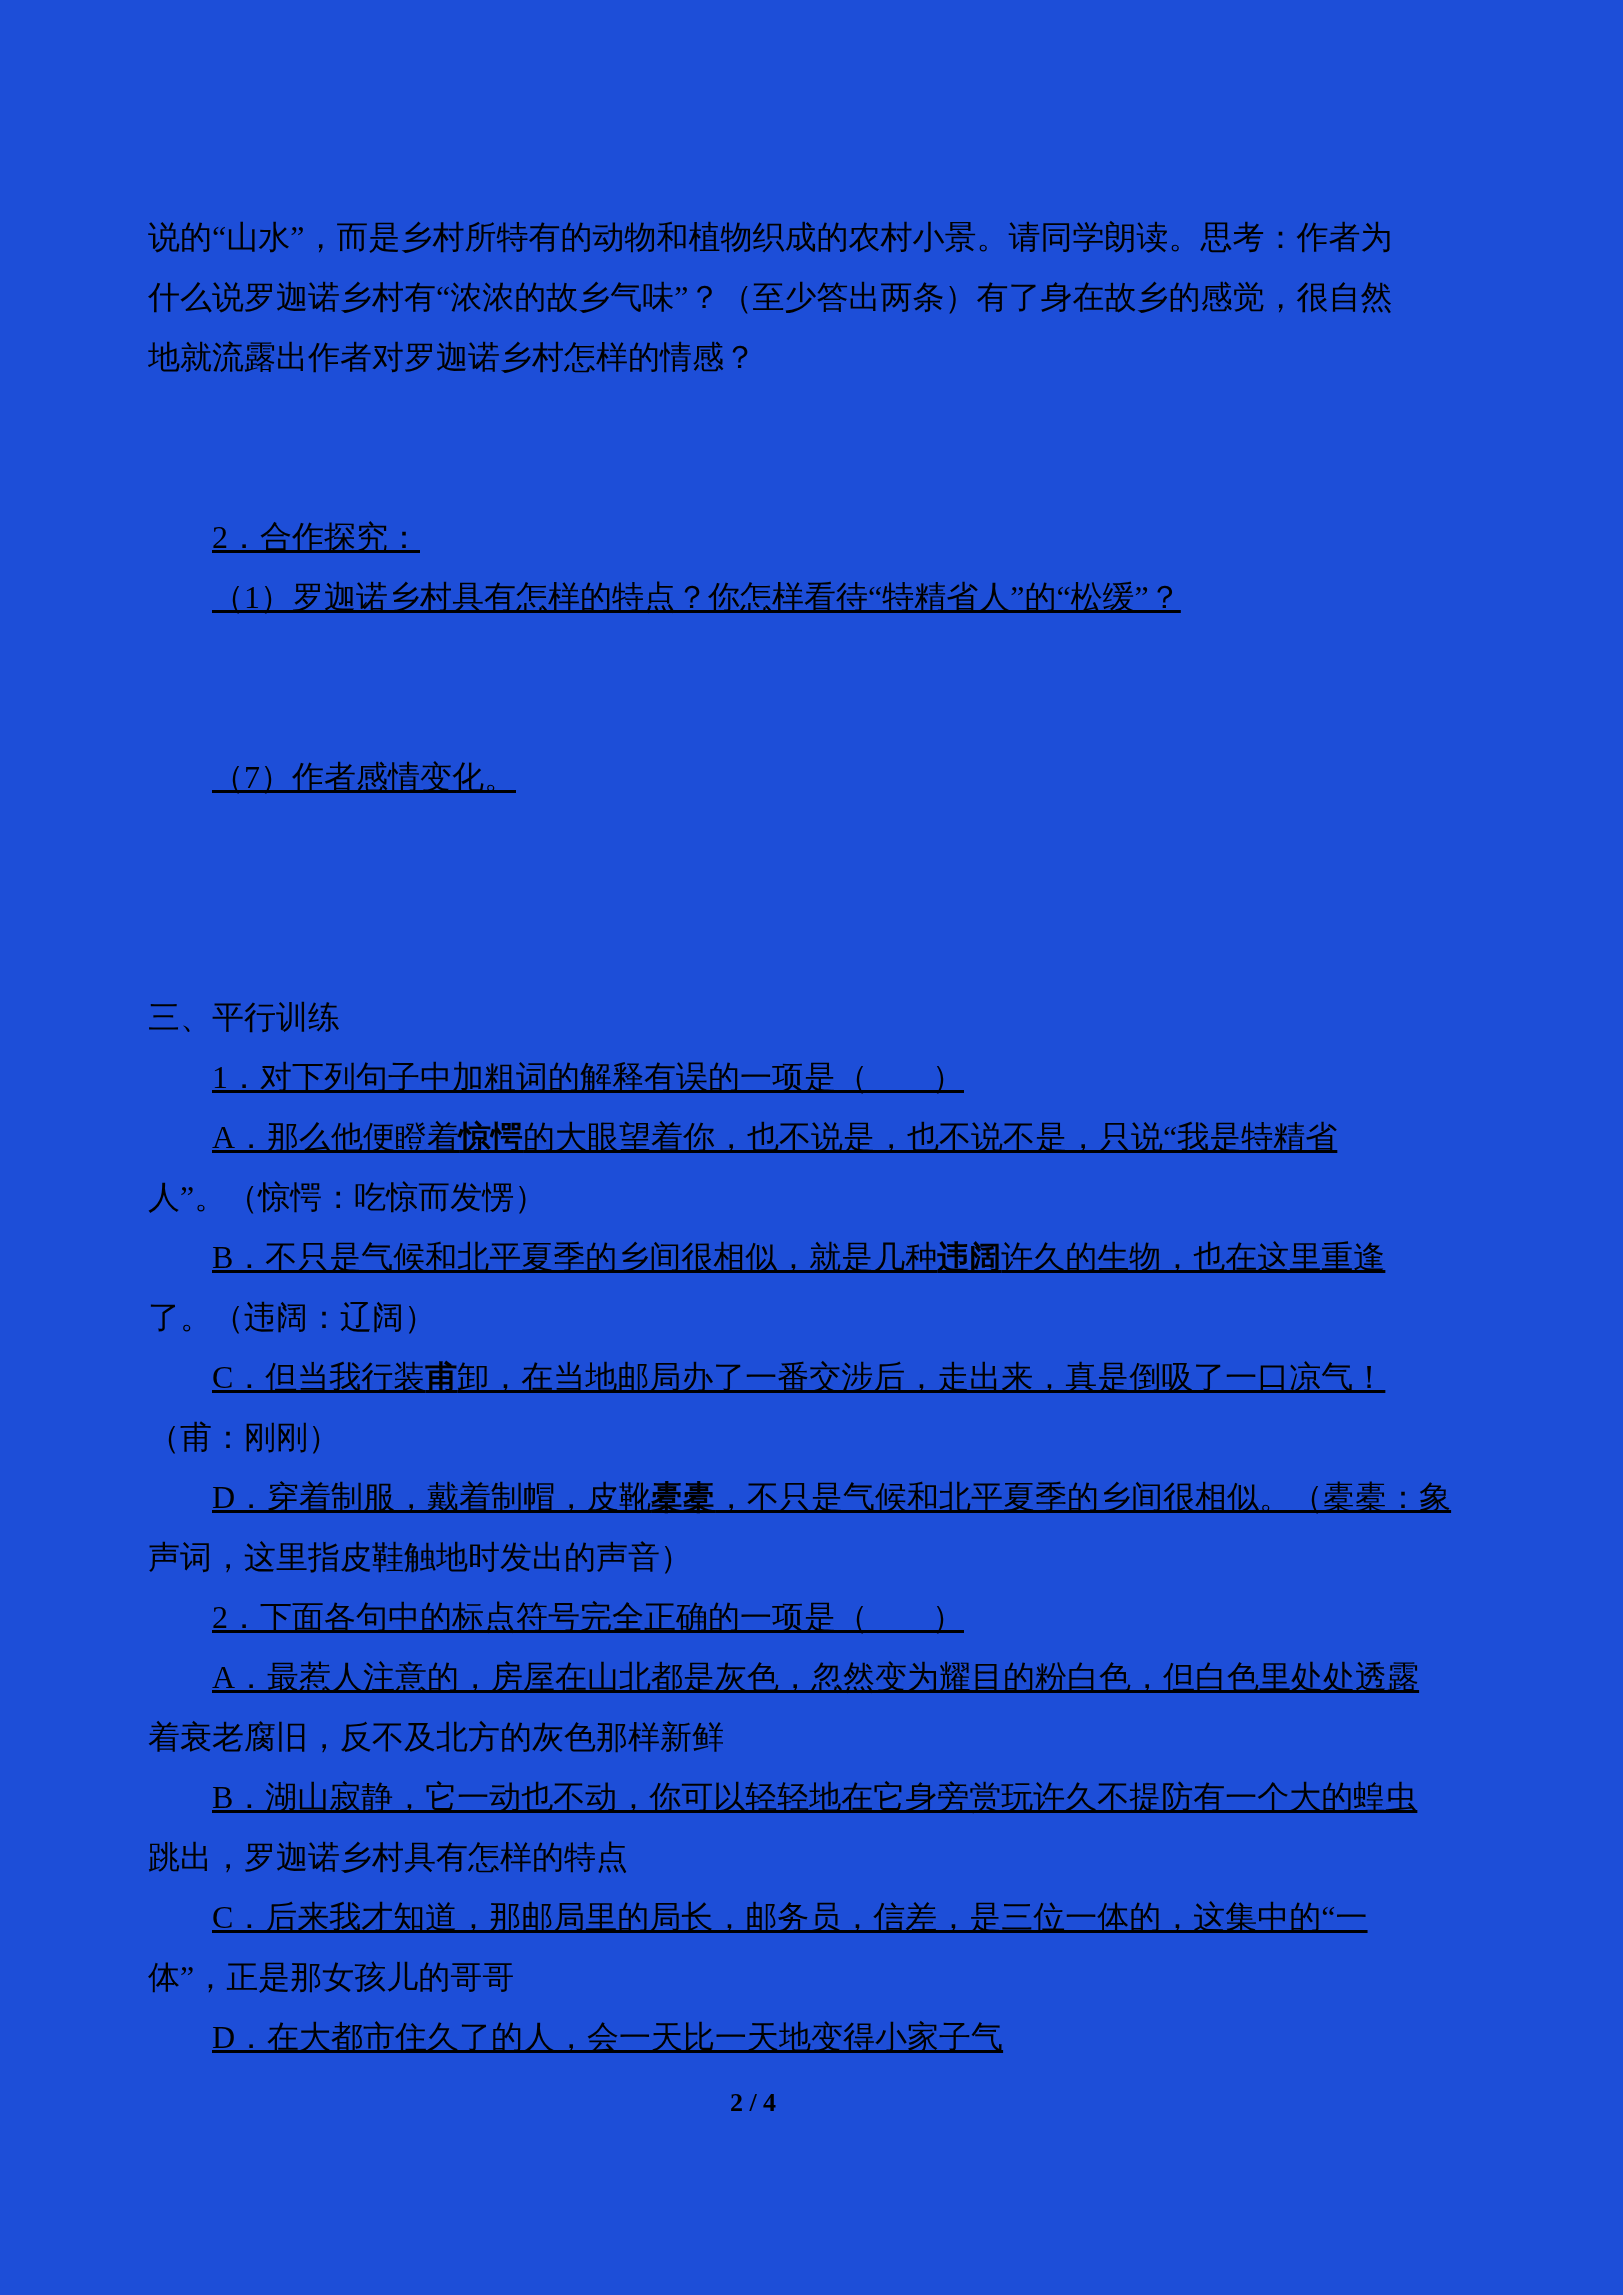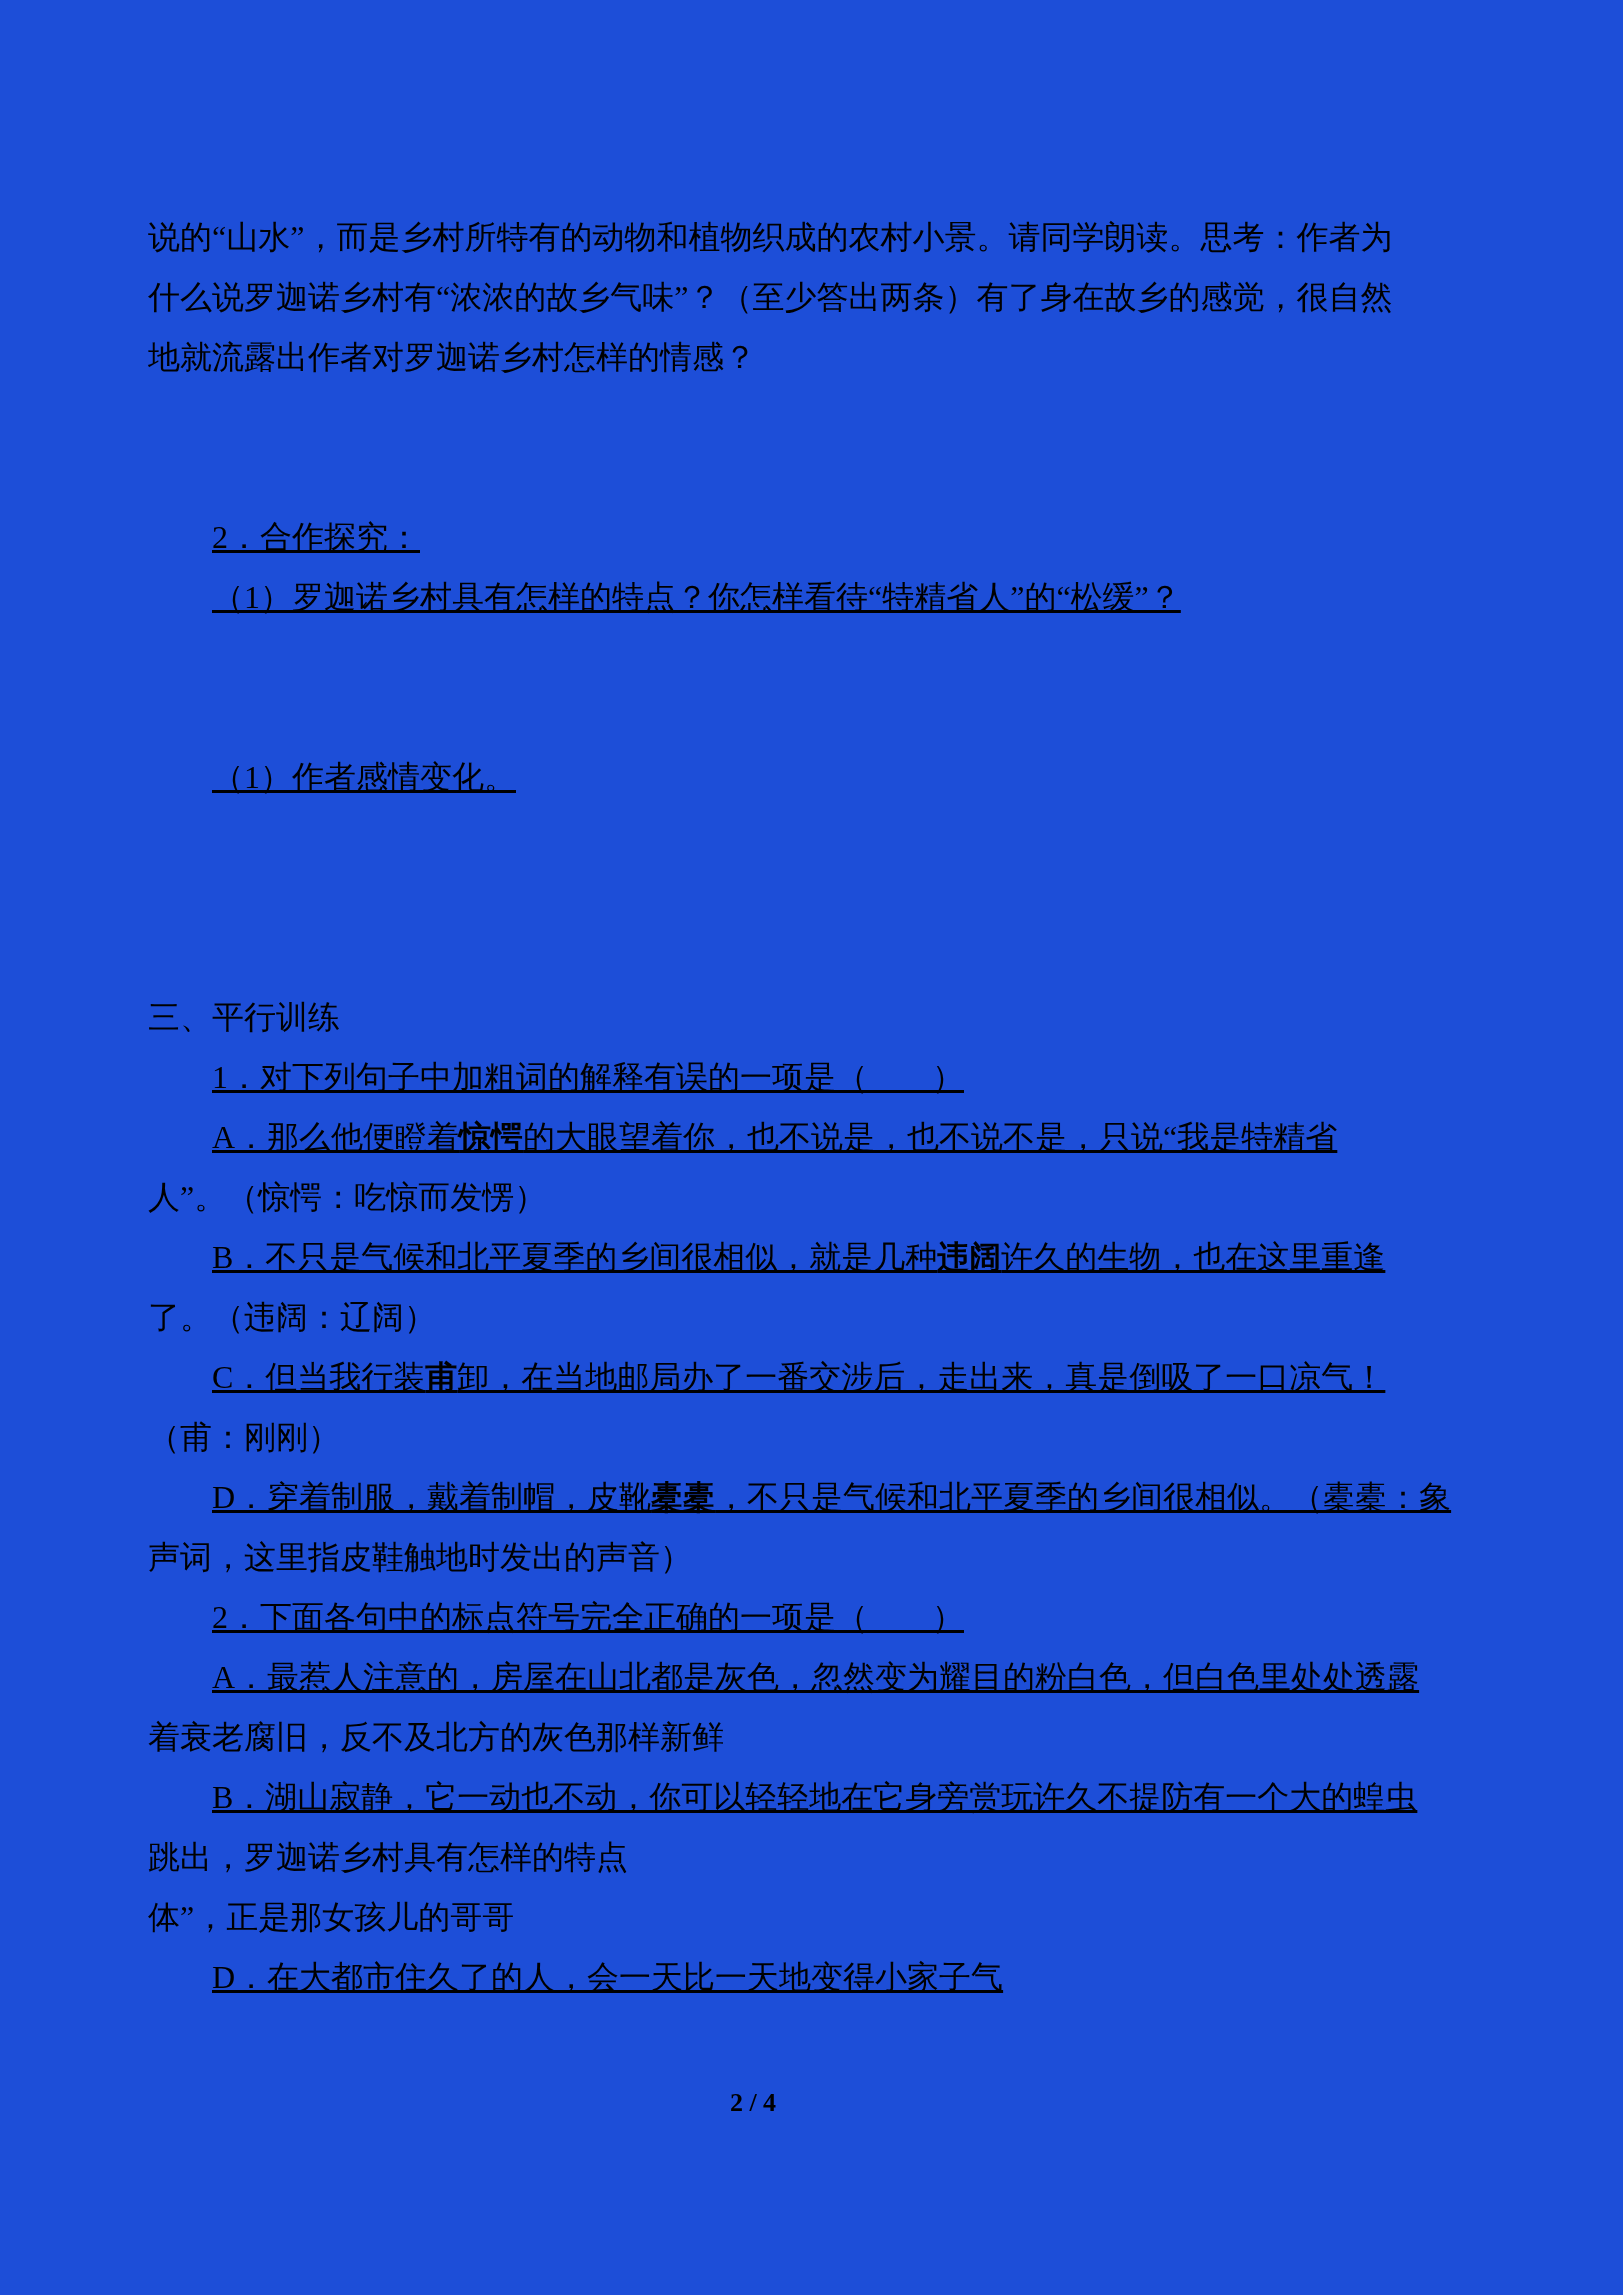--- a/index.html
+++ b/index.html
@@ -51,21 +51,21 @@
 <main class="sheet">
   <div class="body-text">
 
     <div class="line"><span class="seg">说的“山水”，而是乡村所特有的动物和植物织成的农村小景。请同学朗读。思考：作者为</span></div>
     <div class="line"><span class="seg">什么说罗迦诺乡村有“浓浓的故乡气味”？（至少答出两条）有了身在故乡的感觉，很自然</span></div>
     <div class="line"><span class="seg">地就流露出作者对罗迦诺乡村怎样的情感？</span></div>
 
     <div class="line indent gap2"><span class="seg">2．合作探究：</span></div>
     <div class="line indent"><span class="seg">（1）罗迦诺乡村具有怎样的特点？你怎样看待“特精省人”的“松缓”？</span></div>
 
-    <div class="line indent gap2"><span class="seg">（1）作者感情变化。</span></div>
+    <div class="line indent gap2"><span class="seg">（7）作者感情变化。</span></div>
 
     <div class="line gap3"><span class="seg">三、平行训练</span></div>
     <div class="line indent"><span class="seg">1．对下列句子中加粗词的解释有误的一项是（　　）</span></div>
 
     <div class="line indent"><span class="seg">A．那么他便瞪着</span><span class="seg b">惊愕</span><span class="seg">的大眼望着你，也不说是，也不说不是，只说“我是特精省</span></div>
     <div class="line"><span class="seg">人”。（惊愕：吃惊而发愣）</span></div>
 
     <div class="line indent"><span class="seg">B．不只是气候和北平夏季的乡间很相似，就是几种</span><span class="seg b">违阔</span><span class="seg">许久的生物，也在这里重逢</span></div>
     <div class="line"><span class="seg">了。（违阔：辽阔）</span></div>
 
@@ -76,20 +76,21 @@
     <div class="line"><span class="seg">声词，这里指皮鞋触地时发出的声音）</span></div>
 
     <div class="line indent"><span class="seg">2．下面各句中的标点符号完全正确的一项是（　　）</span></div>
 
     <div class="line indent"><span class="seg">A．最惹人注意的，房屋在山北都是灰色，忽然变为耀目的粉白色，但白色里处处透露</span></div>
     <div class="line"><span class="seg">着衰老腐旧，反不及北方的灰色那样新鲜</span></div>
 
     <div class="line indent"><span class="seg">B．湖山寂静，它一动也不动，你可以轻轻地在它身旁赏玩许久不提防有一个大的蝗虫</span></div>
     <div class="line"><span class="seg">跳出，罗迦诺乡村具有怎样的特点</span></div>
 
+    <div class="line indent"><span class="seg">C．后来我才知道，那邮局里的局长，邮务员，信差，是三位一体的，这集中的“一</span></div>
     <div class="line"><span class="seg">体”，正是那女孩儿的哥哥</span></div>
 
     <div class="line indent"><span class="seg">D．在大都市住久了的人，会一天比一天地变得小家子气</span></div>
 
   </div>
 
   <div class="footer">2 / 4</div>
 </main>
 
 

